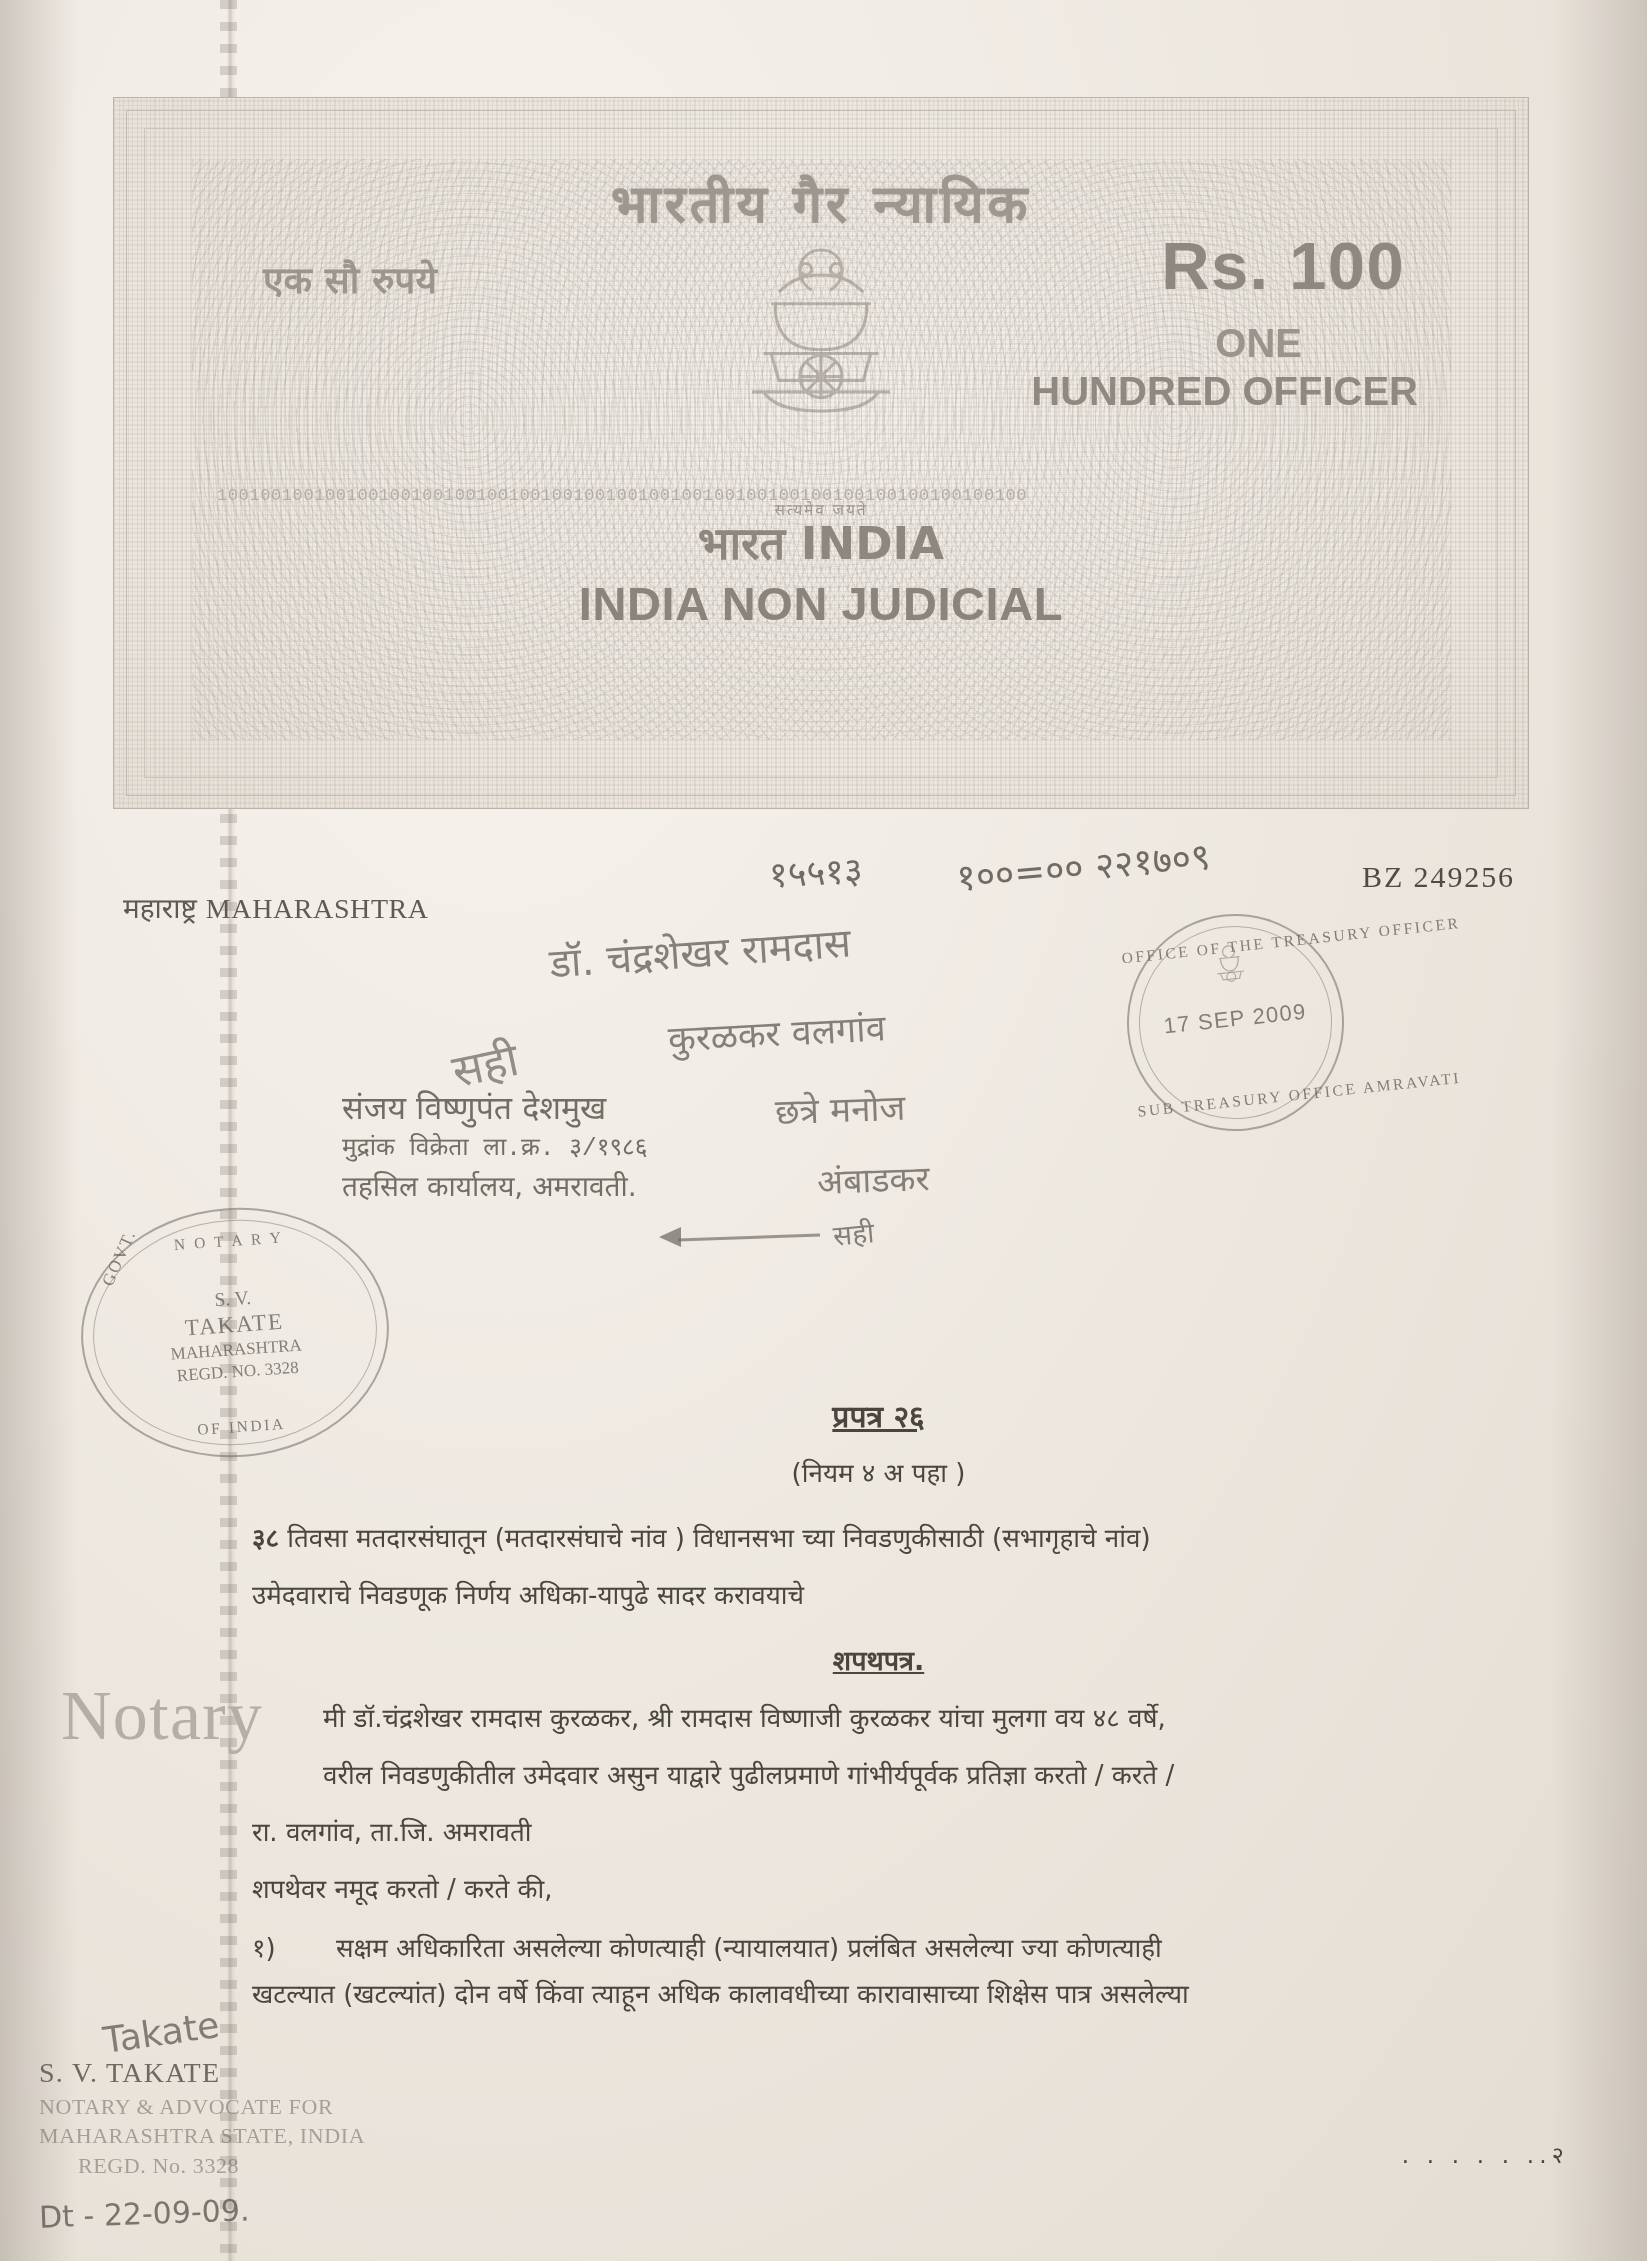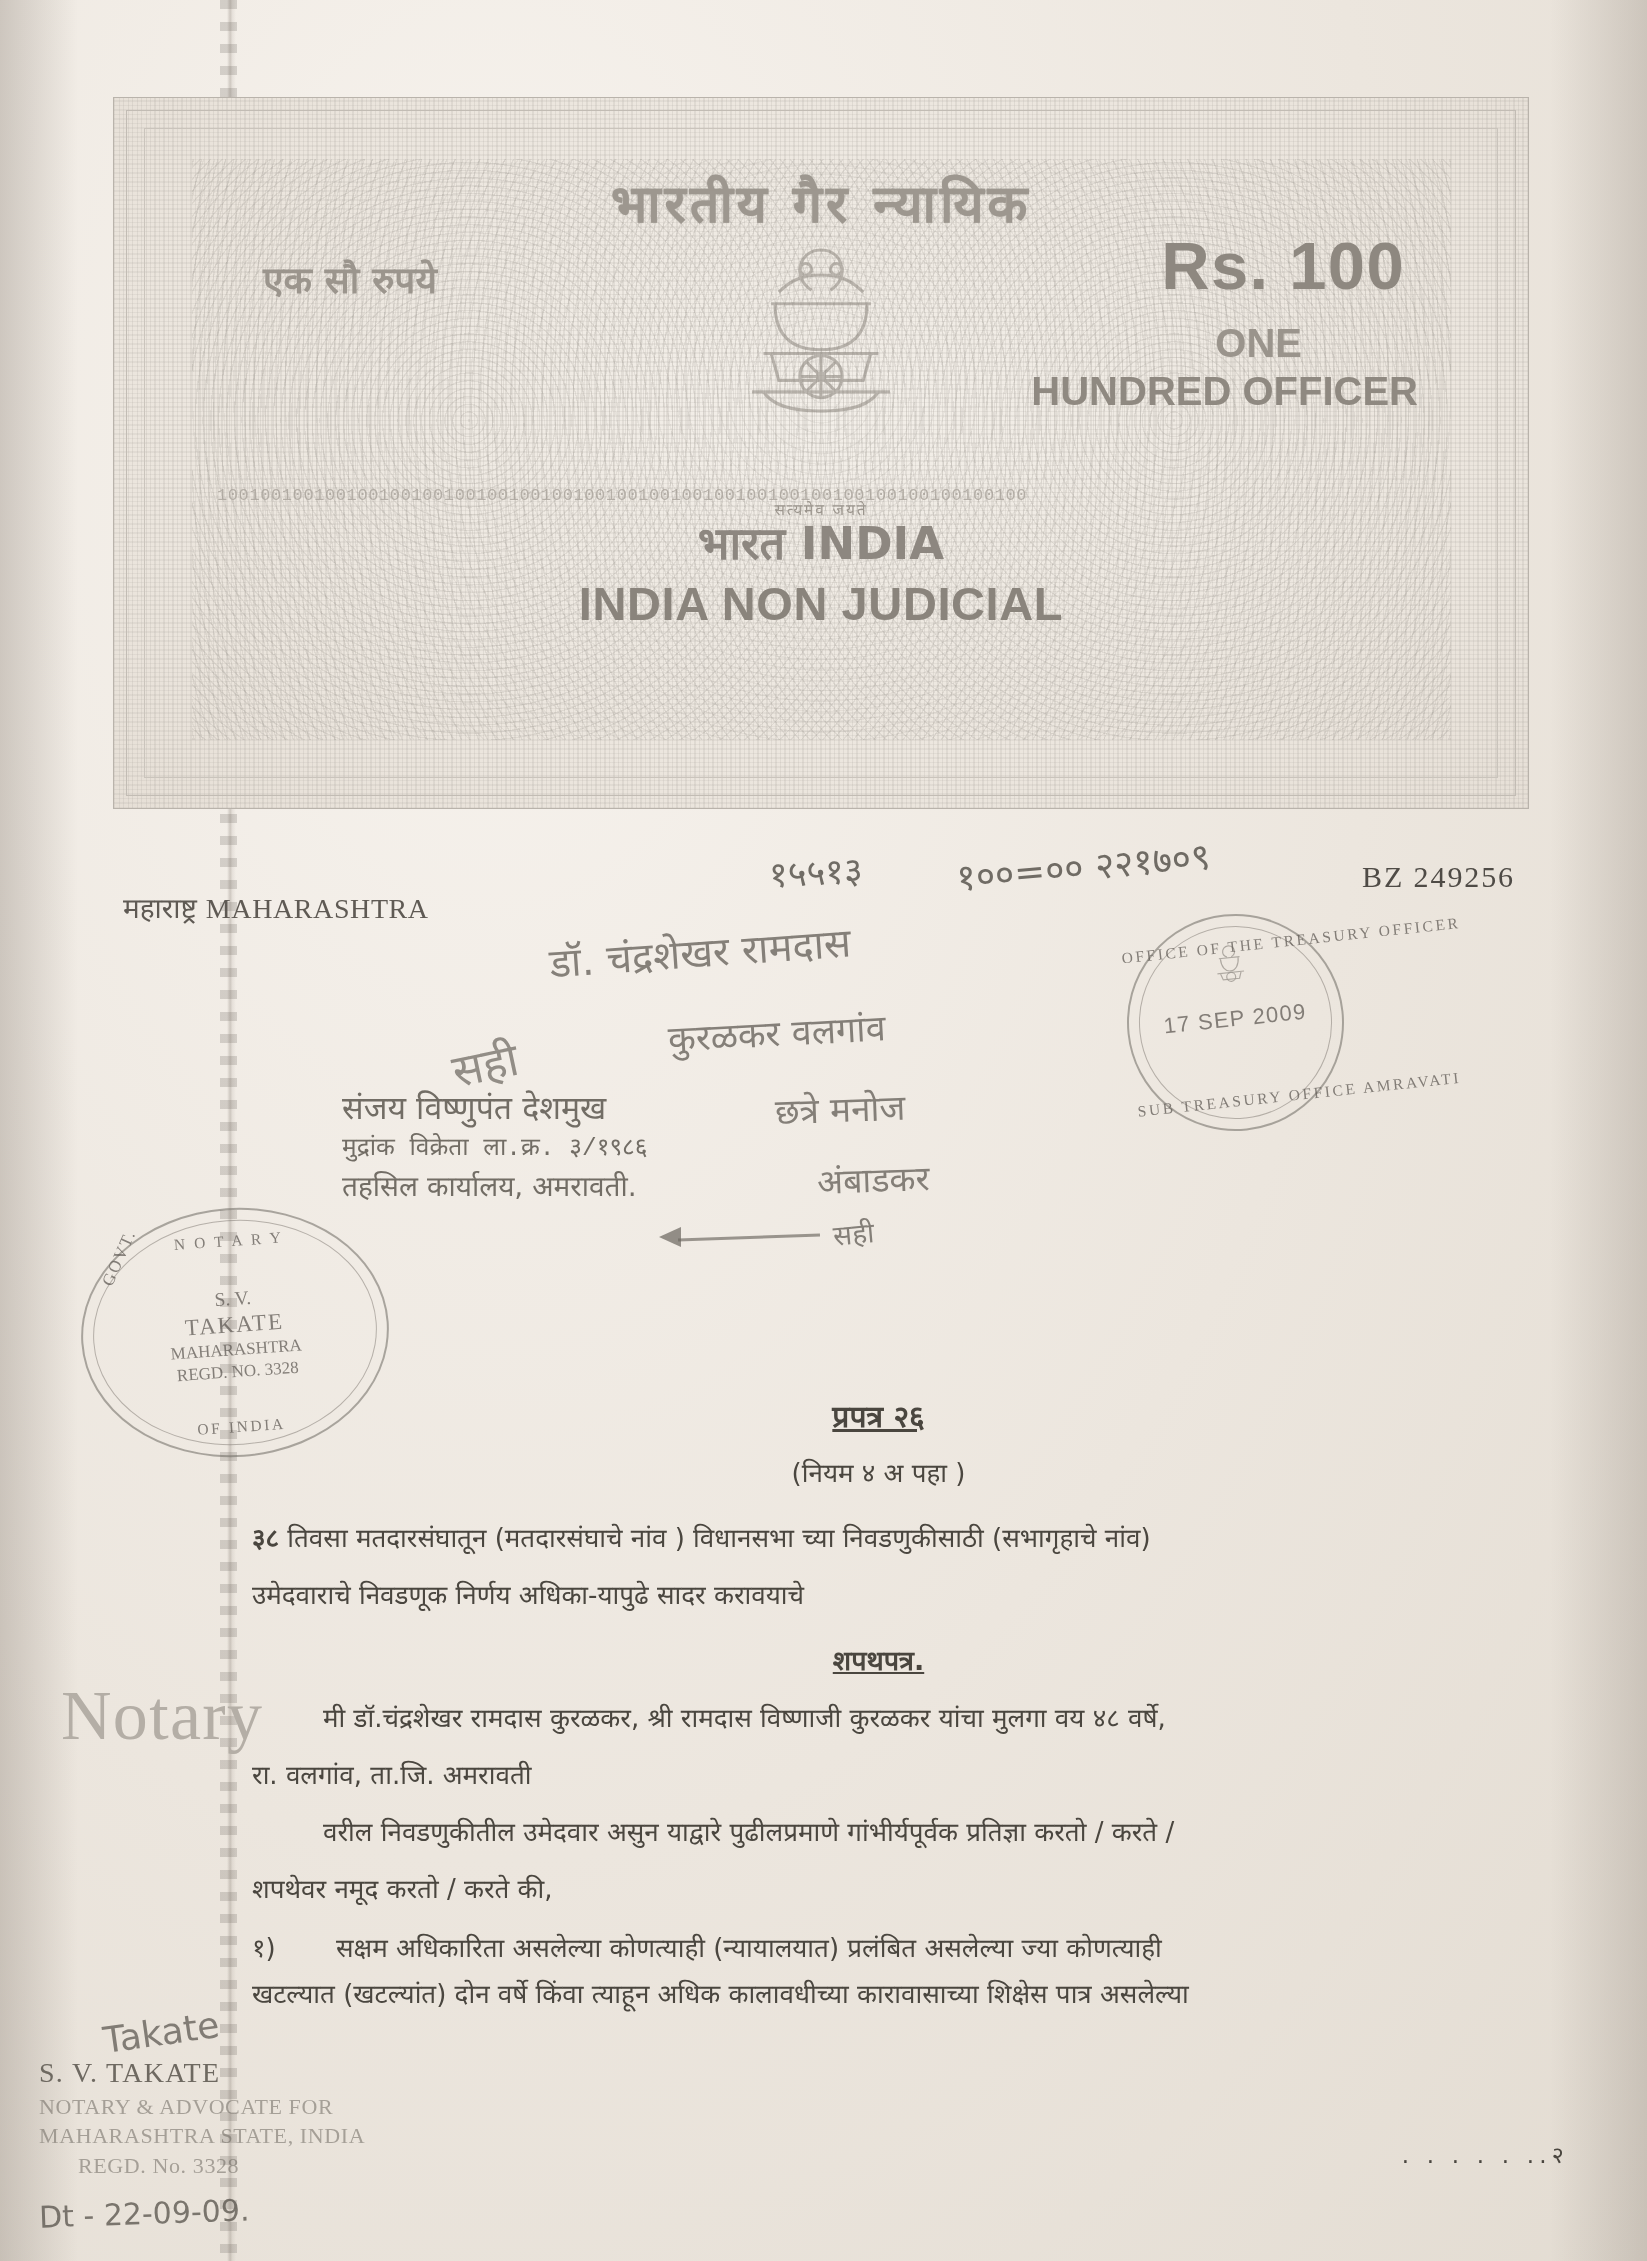--- a/index.html
+++ b/index.html
@@ -356,22 +356,22 @@
 
     <div class="para">
       <span class="bold">३८</span>
       <span>तिवसा  मतदारसंघातून (मतदारसंघाचे नांव ) विधानसभा च्या  निवडणुकीसाठी (सभागृहाचे नांव)</span>
     </div>
     <div class="para">उमेदवाराचे निवडणूक निर्णय अधिका-यापुढे सादर करावयाचे</div>
 
     <div class="shapath">शपथपत्र.</div>
 
     <div class="para indent">मी डॉ.चंद्रशेखर रामदास कुरळकर, श्री रामदास विष्णाजी कुरळकर  यांचा मुलगा वय ४८ वर्षे,</div>
+    <div class="para indent">वरील निवडणुकीतील उमेदवार असुन याद्वारे पुढीलप्रमाणे गांभीर्यपूर्वक प्रतिज्ञा करतो / करते /</div>
     <div class="para">रा. वलगांव, ता.जि. अमरावती</div>
-    <div class="para indent">वरील निवडणुकीतील उमेदवार असुन याद्वारे पुढीलप्रमाणे गांभीर्यपूर्वक प्रतिज्ञा करतो / करते /</div>
     <div class="para">शपथेवर नमूद करतो / करते की,</div>
 
     <div class="num-li" style="margin-top:14px;">
       <span class="n">१)</span>
       <span>सक्षम अधिकारिता असलेल्या कोणत्याही (न्यायालयात) प्रलंबित असलेल्या ज्या कोणत्याही</span>
     </div>
     <div class="para">खटल्यात (खटल्यांत) दोन वर्षे किंवा त्याहून अधिक कालावधीच्या कारावासाच्या शिक्षेस पात्र असलेल्या</div>
   </div>
 
   <div class="pagenum">. . . . . ..२</div>

